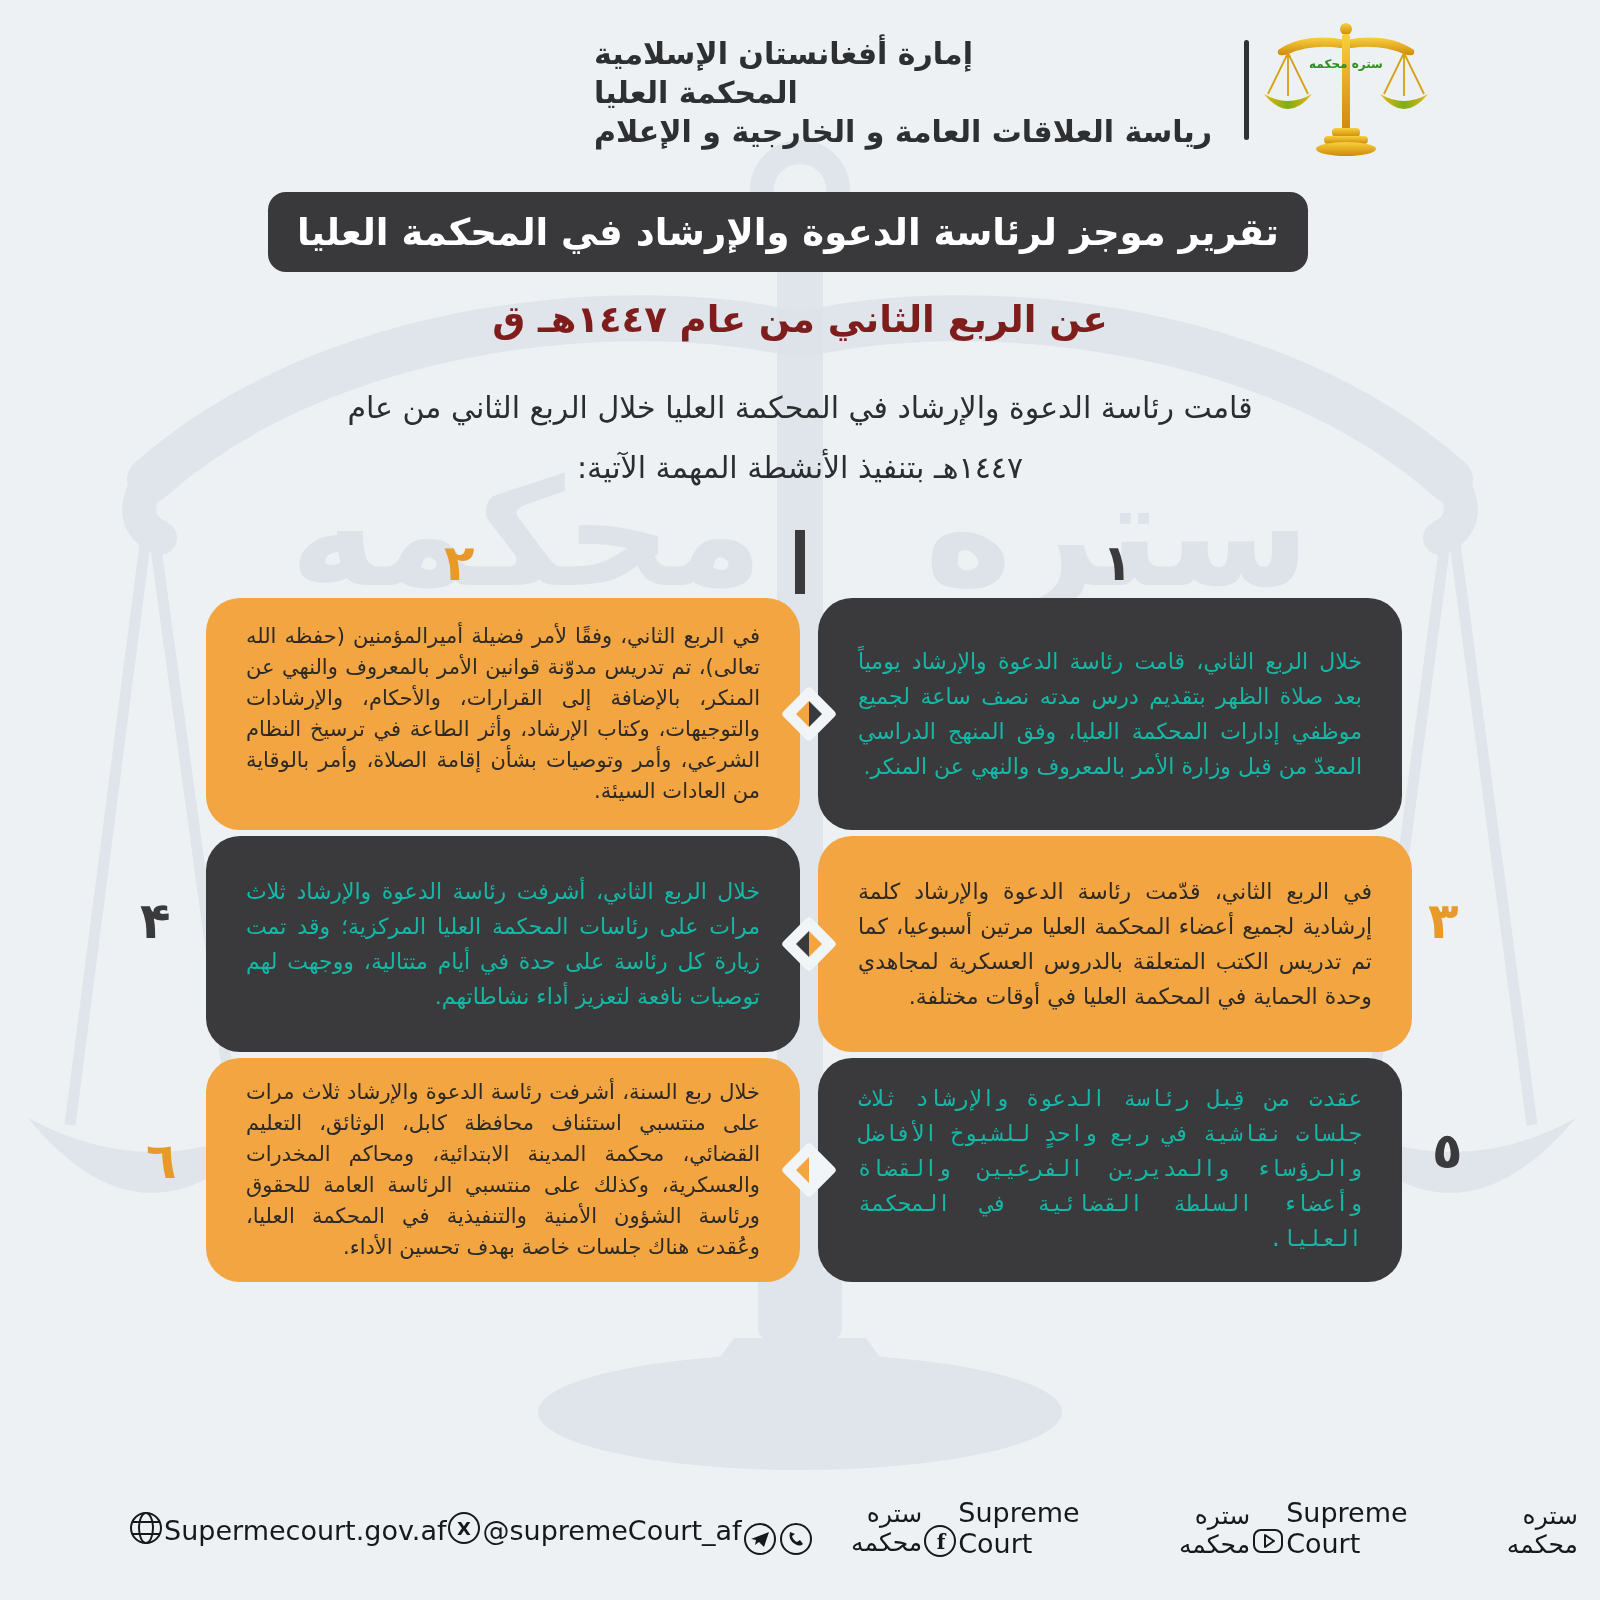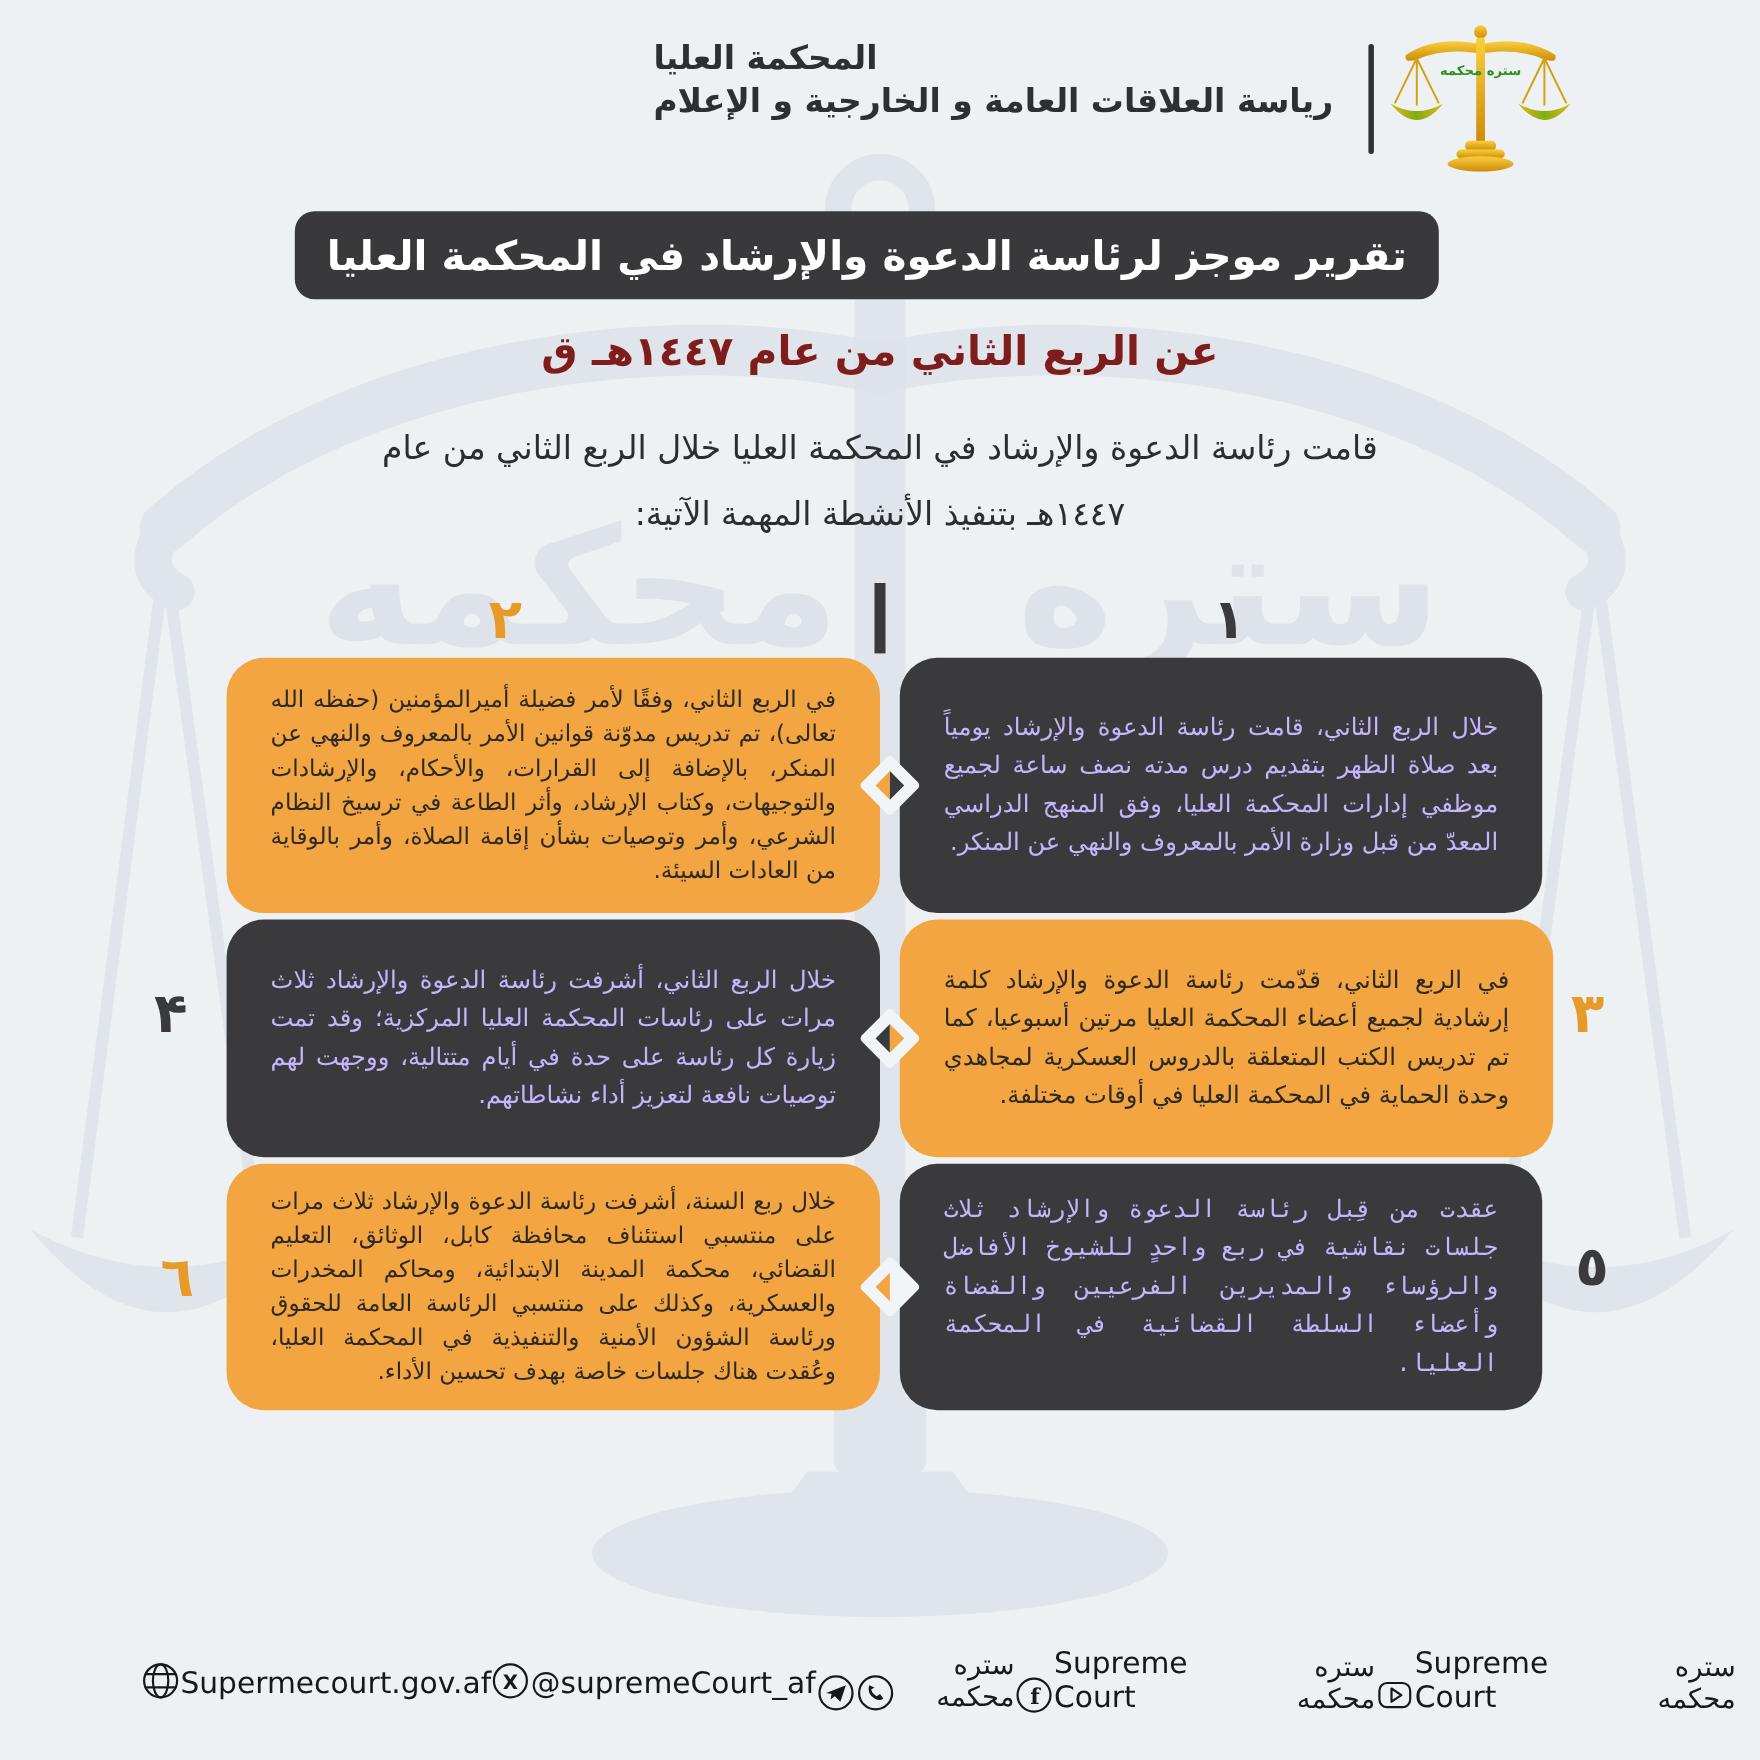--- a/index.html
+++ b/index.html
@@ -57,21 +57,21 @@
     position:absolute;border-radius:34px;display:flex;align-items:center;
     z-index:1;box-sizing:border-box;padding:22px 40px;
   }
   .box.dark{background:#3a3a3c;--c:#3a3a3c;}
   .box.orange{background:#f2a541;--c:#f2a541;}
   .box p{
     margin:0;width:100%;direction:rtl;text-align:justify;
     font-size:22px;line-height:35px;
   }
   .box.compact p{font-size:21px;line-height:31px;}
-  .box.dark p{color:#c4b5fd;}
+  .box.dark p{color:#14b8a6;}
   .box.orange p{color:#2d2a26;}
   .box .tip{position:absolute;top:50%;transform:translateY(-50%);width:0;height:0;}
   .box.side-right .tip{left:-15px;border-top:17px solid transparent;border-bottom:17px solid transparent;border-right:16px solid var(--c);}
   .box.side-left  .tip{right:-15px;border-top:17px solid transparent;border-bottom:17px solid transparent;border-left:16px solid var(--c);}
 
   #box1{left:818px;top:598px;width:584px;height:232px;}
   #box2{left:206px;top:598px;width:594px;height:232px;}
   #box3{left:818px;top:836px;width:594px;height:216px;}
   #box4{left:206px;top:836px;width:594px;height:216px;align-items:center;}
   #box5{left:818px;top:1058px;width:584px;height:224px;font-family:Liberation Mono, monospace;}
@@ -134,20 +134,21 @@
       <path d="M28 1118 q 123 150 250 0 q -123 68 -250 0 z"></path>
       <path d="M1326 1118 q 123 150 250 0 q -123 68 -250 0 z"></path>
       <rect x="758" y="1270" width="84" height="70" rx="12"></rect>
       <path d="M690 1398 L910 1398 L866 1338 L734 1338 Z"></path>
       <ellipse cx="800" cy="1412" rx="262" ry="58"></ellipse>
     </g>
   </svg>
   <div class="wm-text">ستره محكمه</div>
 
   <div class="hdr-text">
+    <div class="hdr-line">إمارة أفغانستان الإسلامية</div>
     <div class="hdr-line">المحكمة العليا</div>
     <div class="hdr-line">رياسة العلاقات العامة و الخارجية و الإعلام</div>
   </div>
   <div class="hdr-divider"></div>
 
   <svg class="logo" viewBox="0 0 172 138" aria-hidden="true">
     <defs>
       <linearGradient id="gold" x1="0" y1="0" x2="0" y2="1">
         <stop offset="0" stop-color="#f8d03c"></stop>
           <stop offset="1" stop-color="#cf8a0a"></stop>

